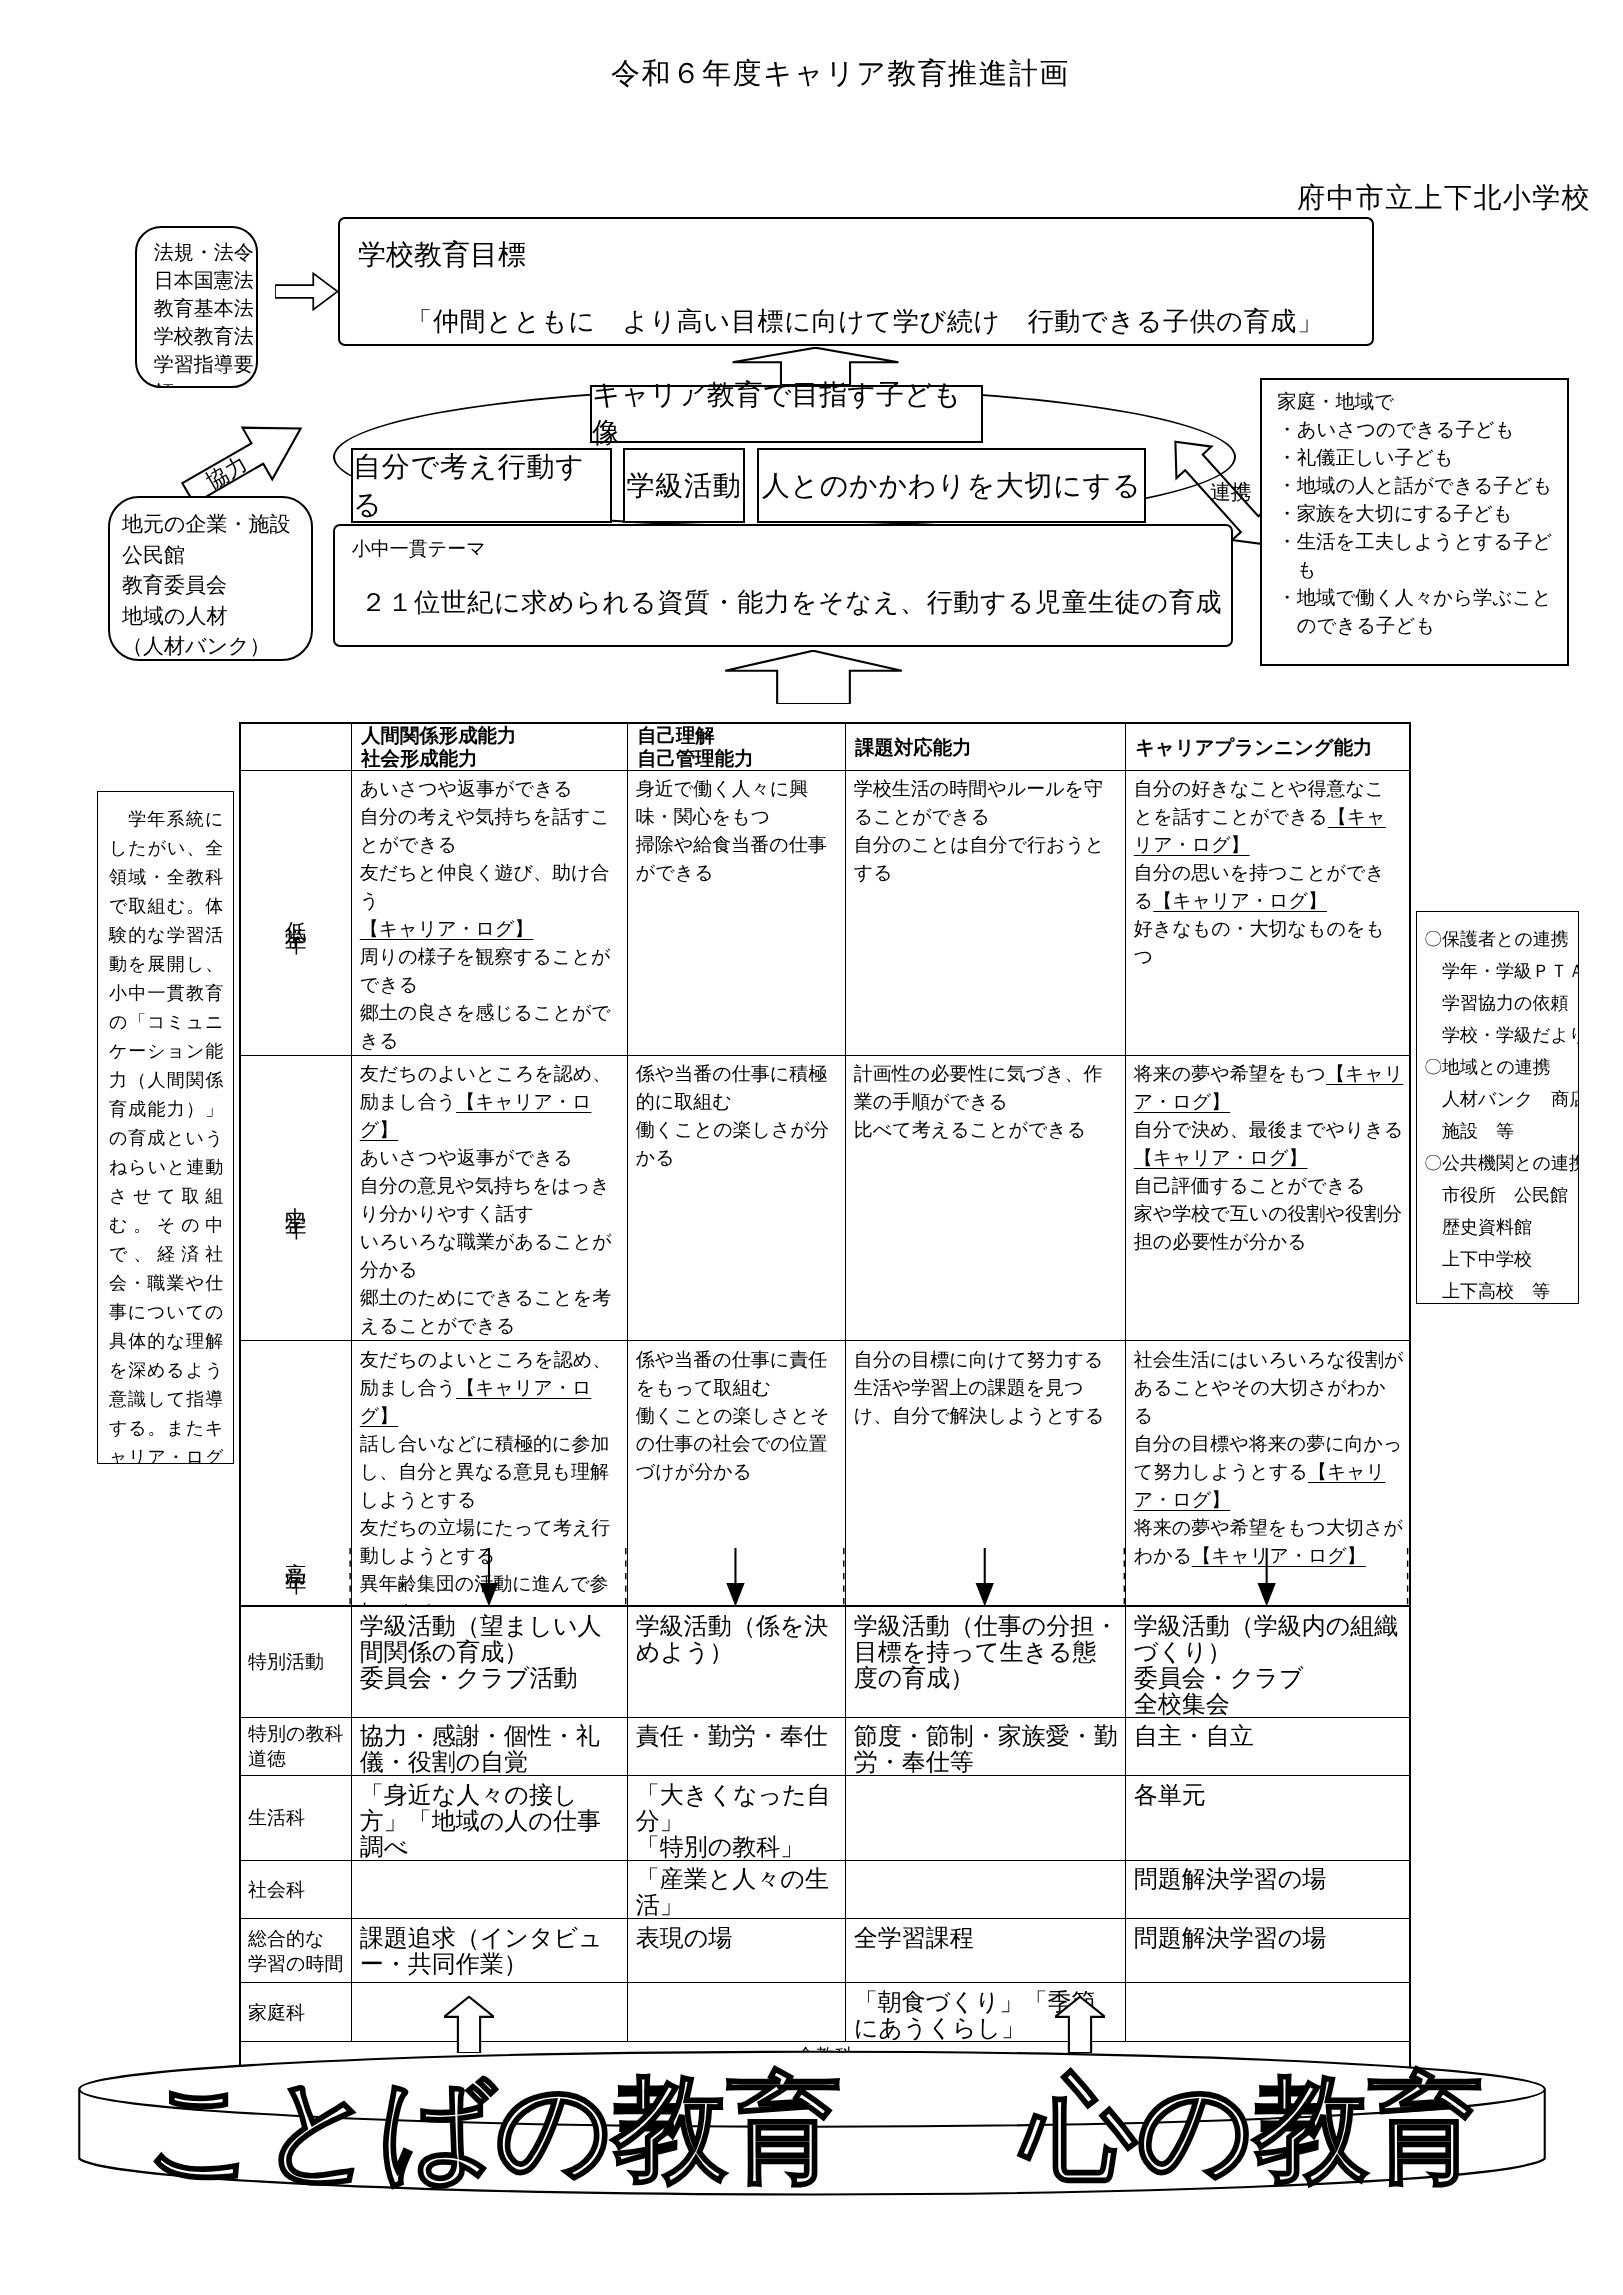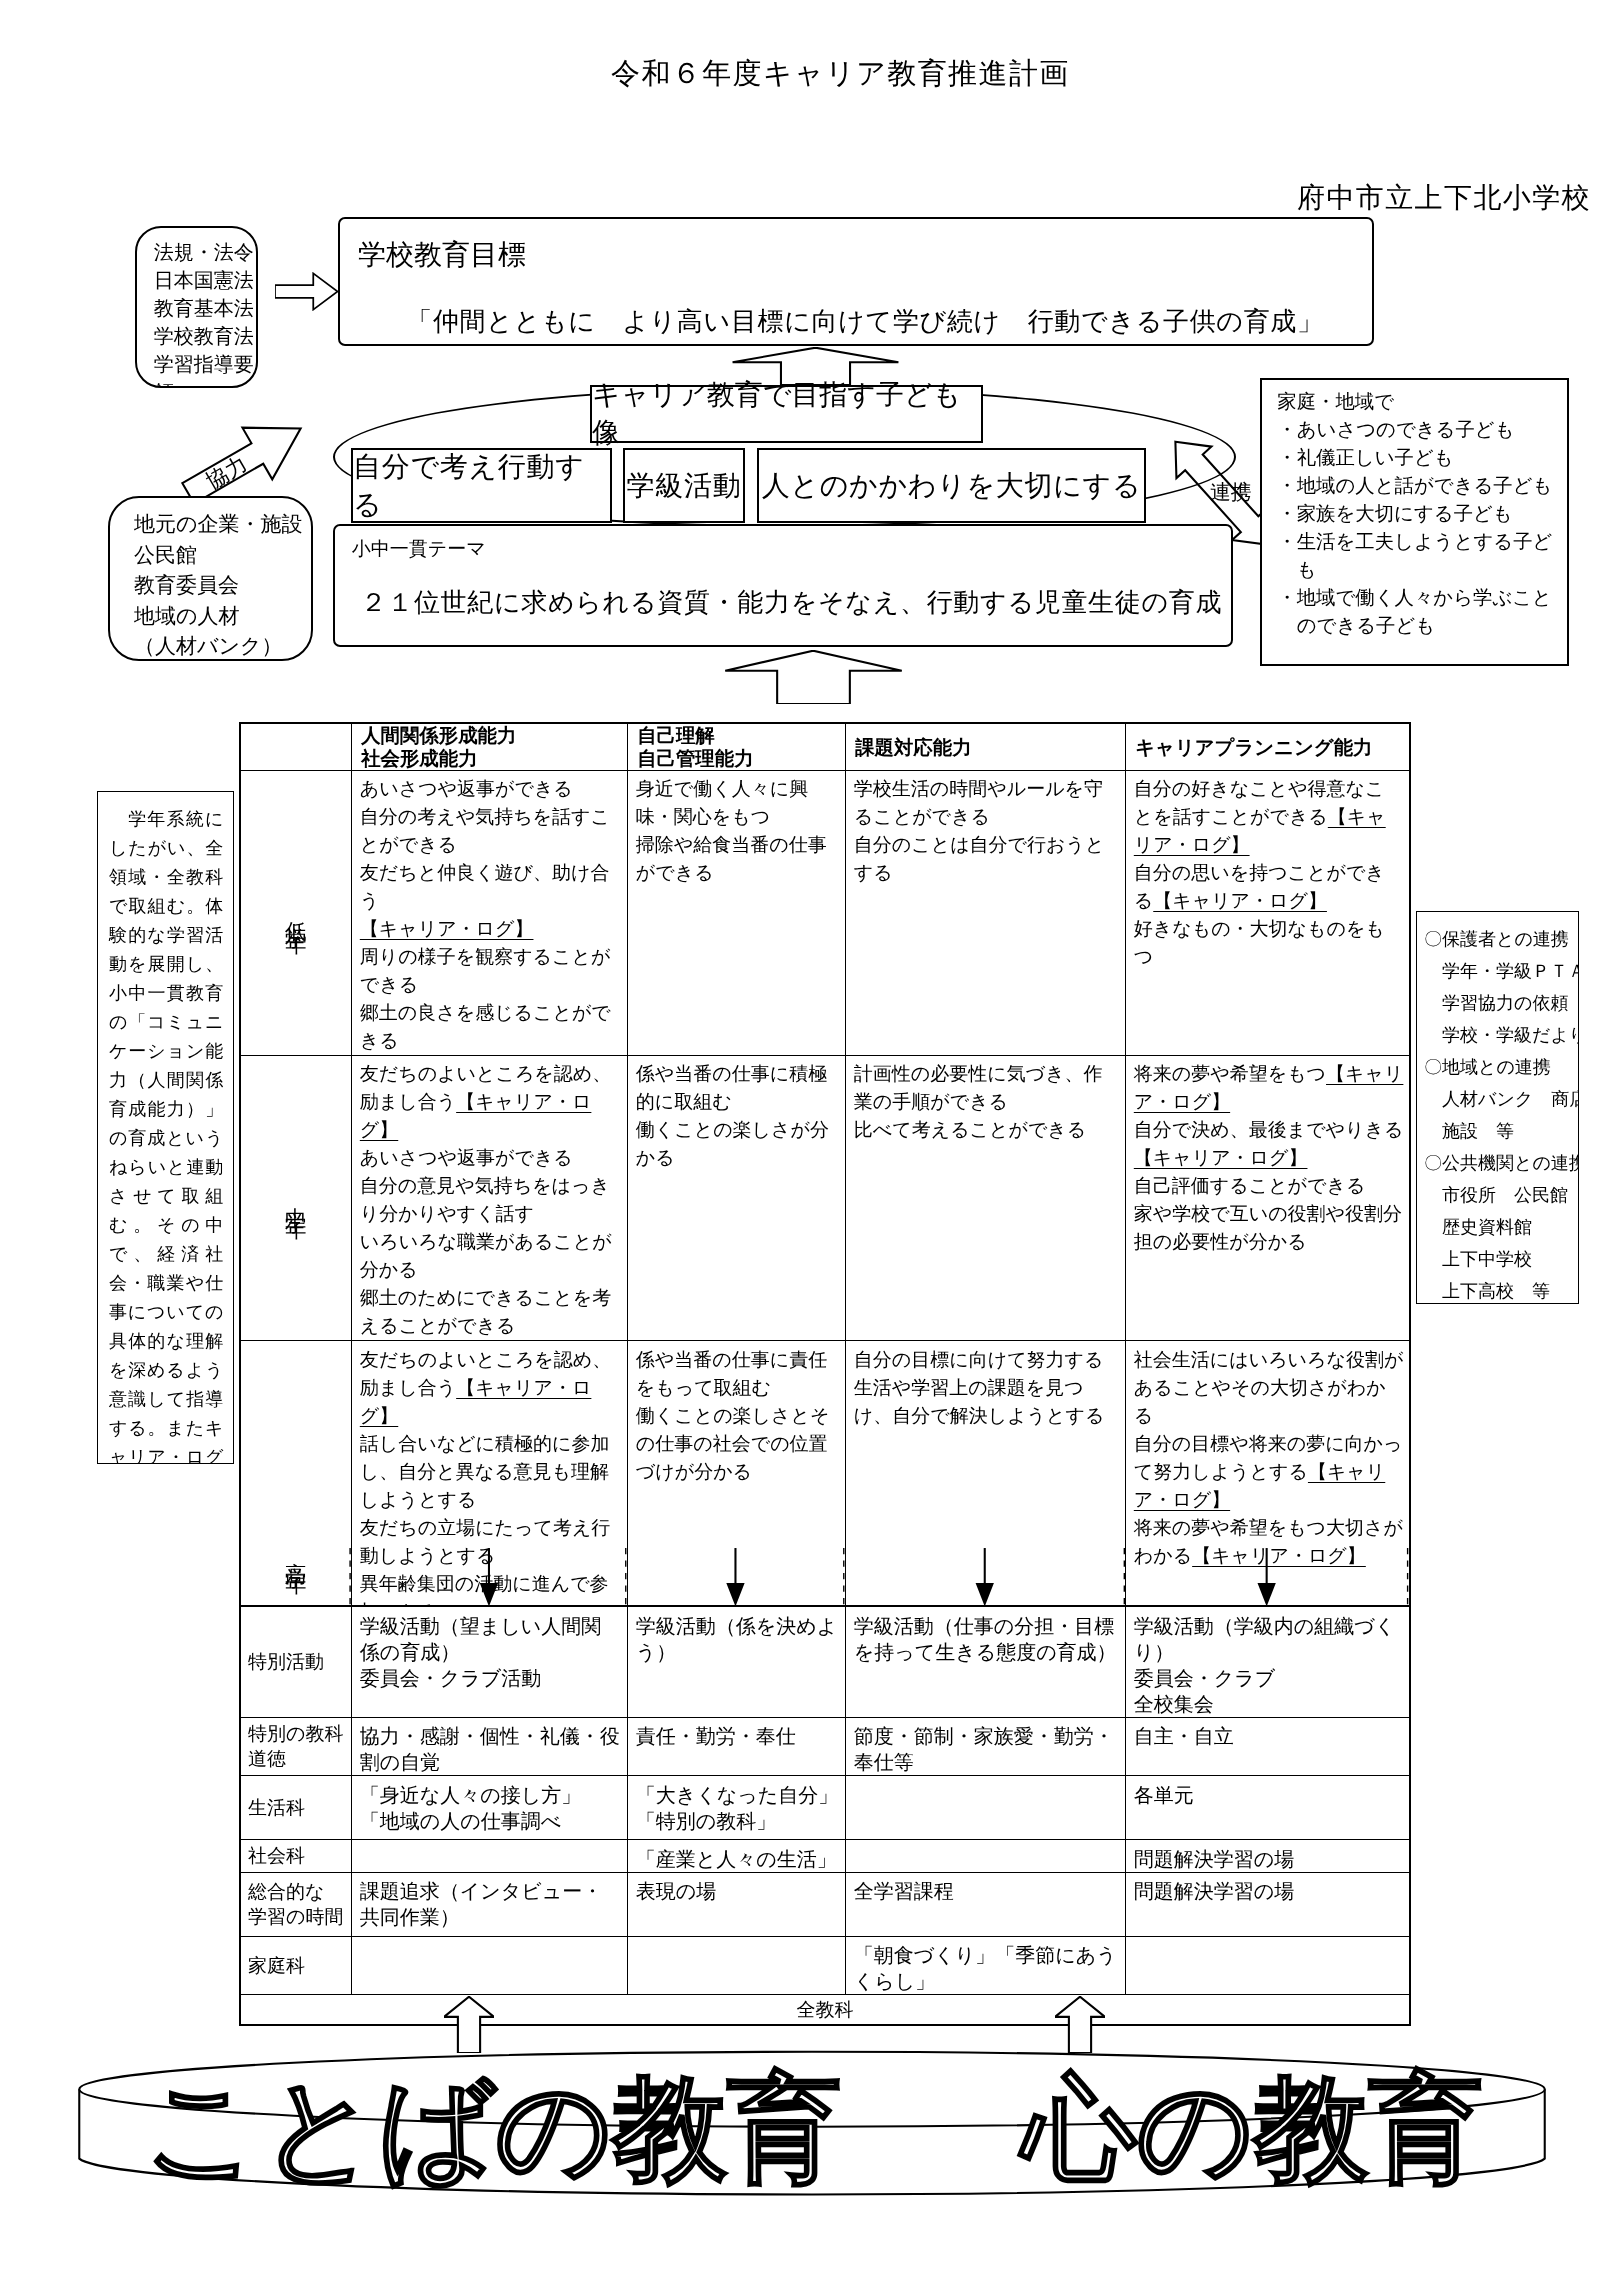--- a/index.html
+++ b/index.html
@@ -17,21 +17,21 @@
   .goal-box{width:1036px;height:129px;padding:16.7px 0 0 18px;}
   .goal-heading{font-size:28px;}
   .goal-motto{font-size:26px;text-align:center;margin-top:30.5px;letter-spacing:0.7px;}
 
   .vision-box{width:389px;height:54px;border:2.1px solid #000;background:#fff;display:flex;
               align-items:center;justify-content:center;font-size:28px;z-index:3;}
   .ellipse{width:899px;height:136px;border:2.1px solid #000;border-radius:50%;z-index:1;background:transparent;}
   .pillar{height:71px;border:2.1px solid #000;background:#fff;display:flex;align-items:center;
           justify-content:center;font-size:28px;z-index:2;letter-spacing:0.7px;}
 
-  .local-box{width:205px;height:165px;border-radius:31px;padding:11px 0 0 24px;font-size:21px;line-height:30.5px;}
+  .local-box{width:205px;height:165px;border-radius:31px;padding:11px 0 0 12px;font-size:21px;line-height:30.5px;}
   .home-box{width:309px;height:288px;padding:8.3px 14px 0 15.3px;font-size:19.4px;line-height:28px;overflow:hidden;}
   .home-box .line{padding-left:19.4px;text-indent:-19.4px;}
   .home-box .home-title{padding-left:0;text-indent:0;}
 
   .theme-box{width:900px;height:123px;padding:9.7px 0 0 16.7px;z-index:2;}
   .theme-label{font-size:19px;}
   .theme-text{font-size:26px;text-align:center;margin-top:23.6px;letter-spacing:0.7px;}
 
   .side-note{width:137px;height:673px;padding:12.5px 9.7px 0 11px;font-size:18px;line-height:29px;
              text-align:justify;overflow:hidden;}
@@ -56,21 +56,21 @@
 
   #curr-table tbody tr:nth-child(1){height:83px;}
   #curr-table tbody tr:nth-child(2){height:53px;}
   #curr-table tbody tr:nth-child(3){height:64px;}
   #curr-table tbody tr:nth-child(4){height:32px;}
   #curr-table tbody tr:nth-child(5){height:64px;}
   #curr-table tbody tr:nth-child(6){height:33px;}
   #curr-table tbody tr:nth-child(7){height:30.5px;}
   #curr-table tbody th{font-size:19px;font-weight:normal;text-align:left;vertical-align:middle;
                        padding-left:7px;line-height:25px;}
-  #curr-table td.cell{font-size:20px;line-height:26px;padding-top:5.6px;}
+  #curr-table td.cell{font-size:24px;line-height:26px;padding-top:5.6px;}
   #curr-table td.footer-cell{text-align:center;vertical-align:middle;font-size:19px;}
   svg text{font-family:"Liberation Serif",serif;}
 </style>
 </head>
 <body>
 
 <div class="page">
 
   <div class="abs doc-title" style="left:611px;top:54px;">令和６年度キャリア教育推進計画</div>
   <div class="abs school-name" style="left:1297px;top:179px;">府中市立上下北小学校</div>

